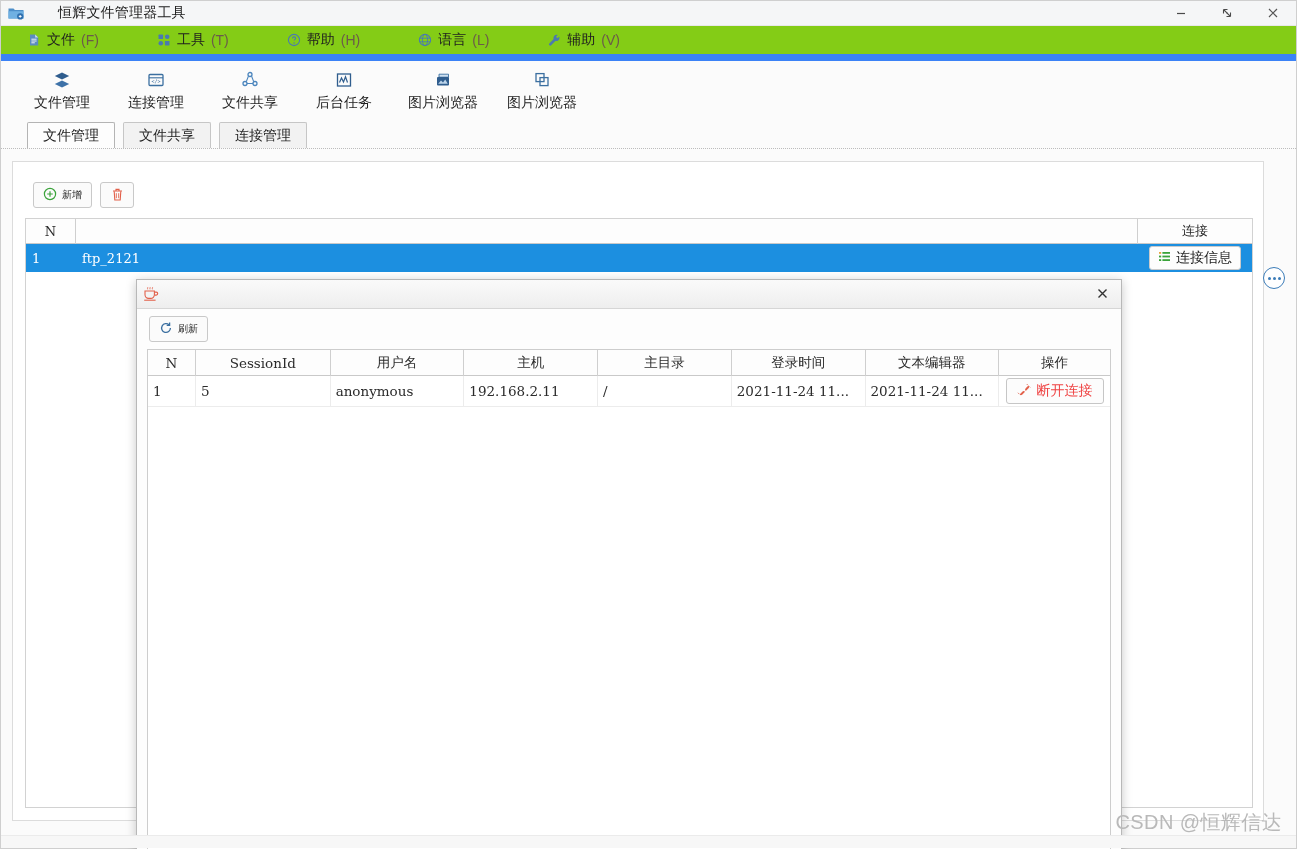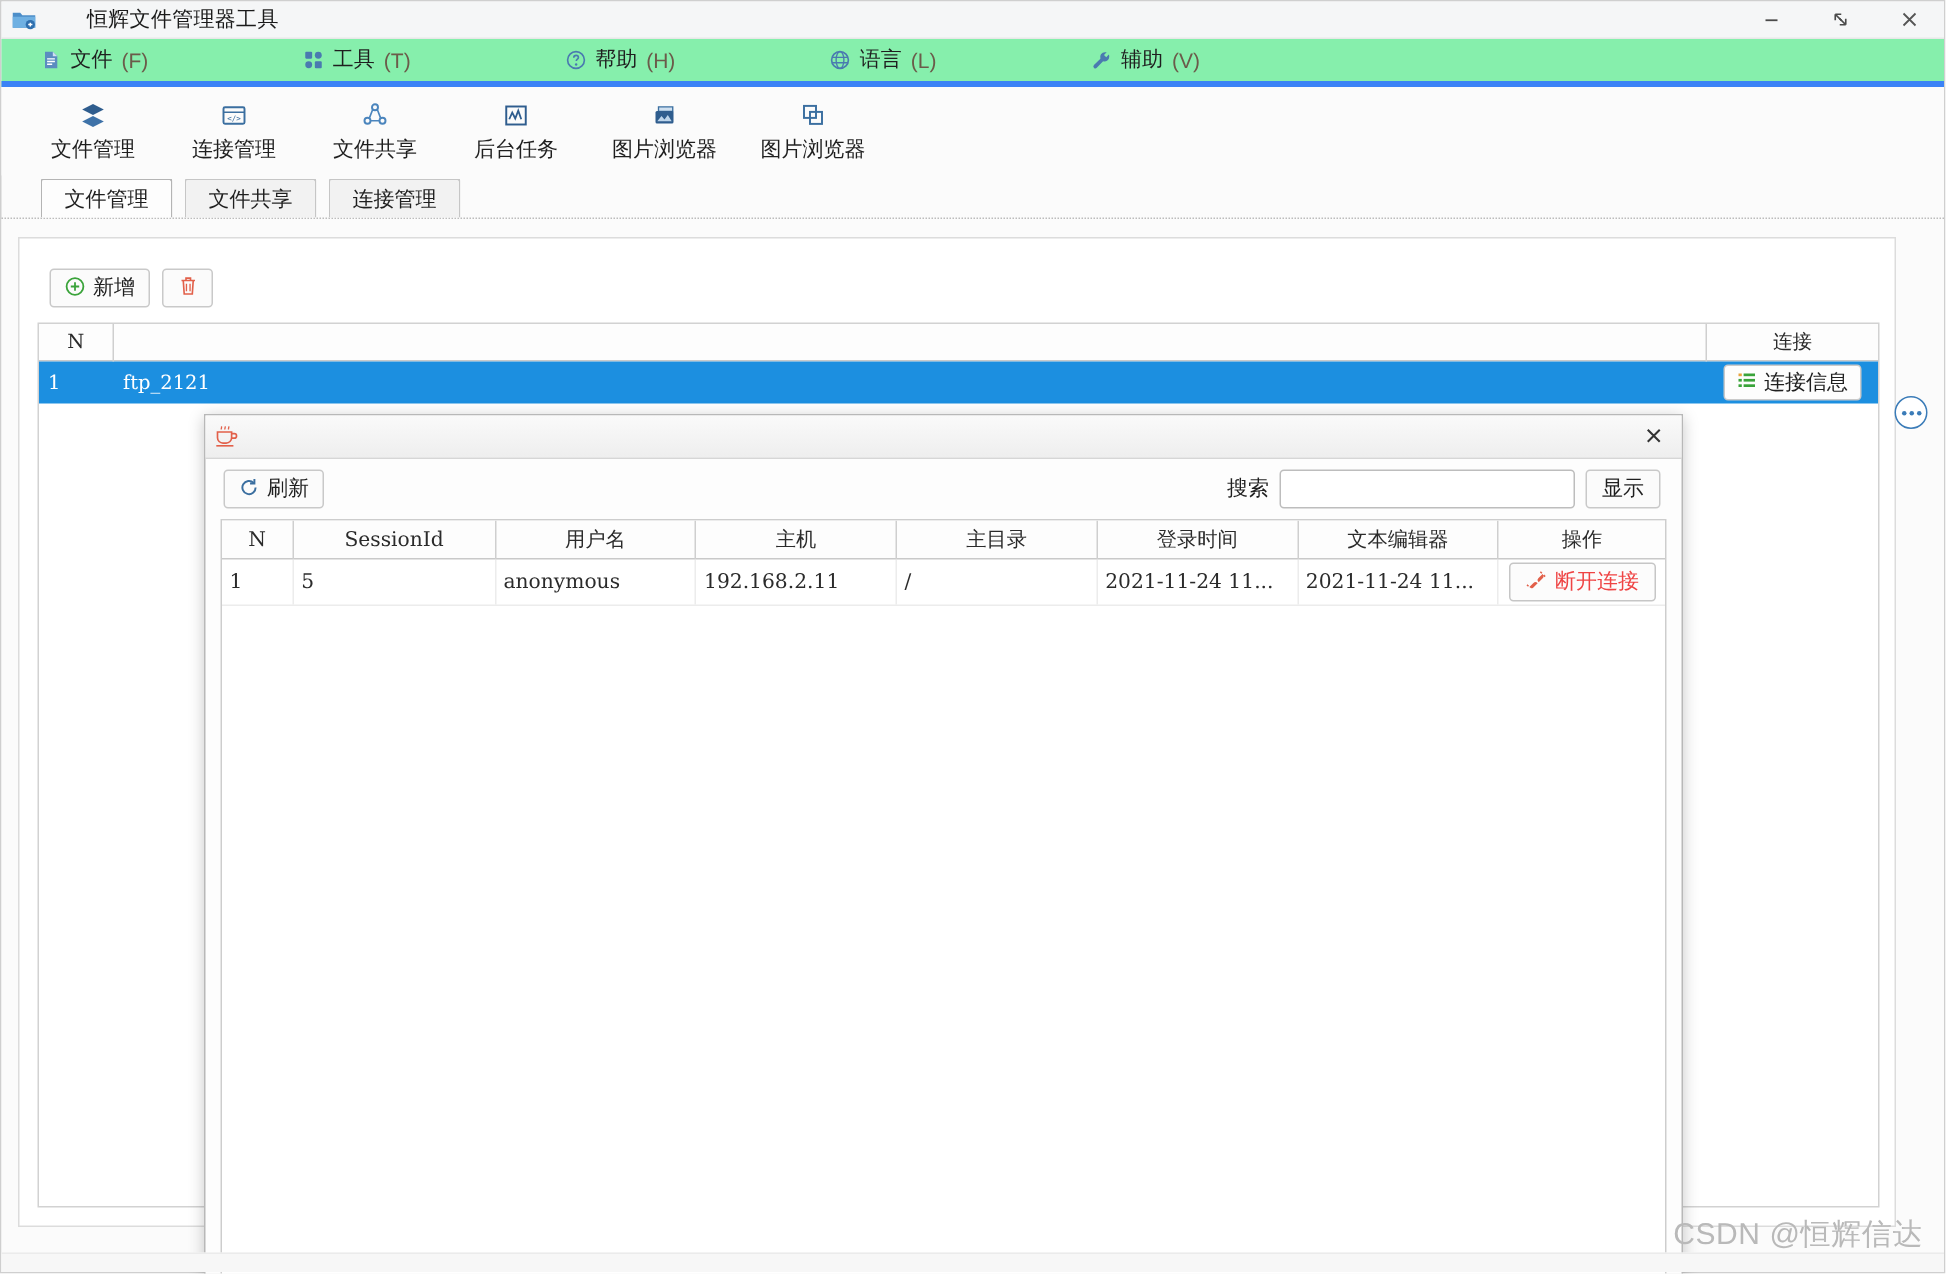--- a/index.html
+++ b/index.html
@@ -29,25 +29,24 @@
     position:relative;
   }
   .title-icon{width:18px;height:18px;margin-left:6px;margin-right:5px;position:relative;flex:0 0 auto;}
   .title-text{font-size:14px;color:#1b1b1b;letter-spacing:0.2px;margin-left:28px;}
   .win-btns{position:absolute;right:0;top:0;height:24px;display:flex;align-items:center;}
   .win-btn{width:46px;height:24px;display:flex;align-items:center;justify-content:center;color:#555;}
 
   
   .menubar{
     height:28px;min-height:28px;
-    background:#86efac;
-    border-bottom:4px solid #3b82f6;
+    background:#84cc16;
+    border-bottom:7px solid #3b82f6;
     display:flex;align-items:center;
     padding-left:16px;
-    gap:45px;
   }
   .menu-item{
     display:flex;align-items:center;gap:6px;
     height:22px;padding:0 10px;margin-right:38px;
     font-size:14px;color:#1f1f1f;cursor:default;
   }
   .menu-item .mi-key{color:#6b5b4a;}
   .mico{width:14px;height:14px;display:inline-block;position:relative;flex:0 0 auto;}
 
   
@@ -86,21 +85,21 @@
     position:absolute;left:11px;top:12px;width:1252px;height:660px;
     background:#ffffff;border:1px solid #dcdcdc;box-sizing:border-box;
   }
 
   
   .bp-tools{position:absolute;left:20px;top:20px;display:flex;gap:8px;}
   .sm-btn{
     height:26px;box-sizing:border-box;
     border:1px solid #c9c9c9;background:#fbfbfb;border-radius:3px;
     display:flex;align-items:center;gap:5px;padding:0 9px;
-    font-size:14px;color:#1f1f1f;
+    font-size:10px;color:#1f1f1f;
   }
 
   
   .bg-grid{
     position:absolute;left:12px;top:56px;width:1228px;height:590px;
     border:1px solid #d2d2d2;box-sizing:border-box;background:#fff;
   }
   .grid-head{
     height:25px;box-sizing:border-box;
     background:#fdfdfd;border-bottom:1px solid #c9c9c9;
@@ -466,27 +465,20 @@
         <div class="sm-btn">
           <span>
             <svg width="14" height="14" viewBox="0 0 14 14">
               <path d="M11.4 7a4.4 4.4 0 1 1-1.3-3.1" fill="none" stroke="#3b6fa0" stroke-width="1.3"></path>
               <path d="M10.6 1.4v2.9H7.7" fill="none" stroke="#3b6fa0" stroke-width="1.3"></path>
             </svg>
           </span>
           <span>刷新</span>
         </div>
 
-        <div class="search-wrap">
-          <span class="search-label">搜索</span>
-          <input class="search-input" type="text" value="" style="">
-          <div class="show-btn">
-            <span>显示</span>
-          </div>
-        </div>
       </div>
 
       <div class="dlg-grid">
         <div class="dg-head">
           <div class="dg-h" style="width:48px">N</div>
           <div class="dg-h" style="width:135px">SessionId</div>
           <div class="dg-h" style="width:134px">用户名</div>
           <div class="dg-h" style="width:134px">主机</div>
           <div class="dg-h" style="width:134px">主目录</div>
           <div class="dg-h" style="width:134px">登录时间</div>

